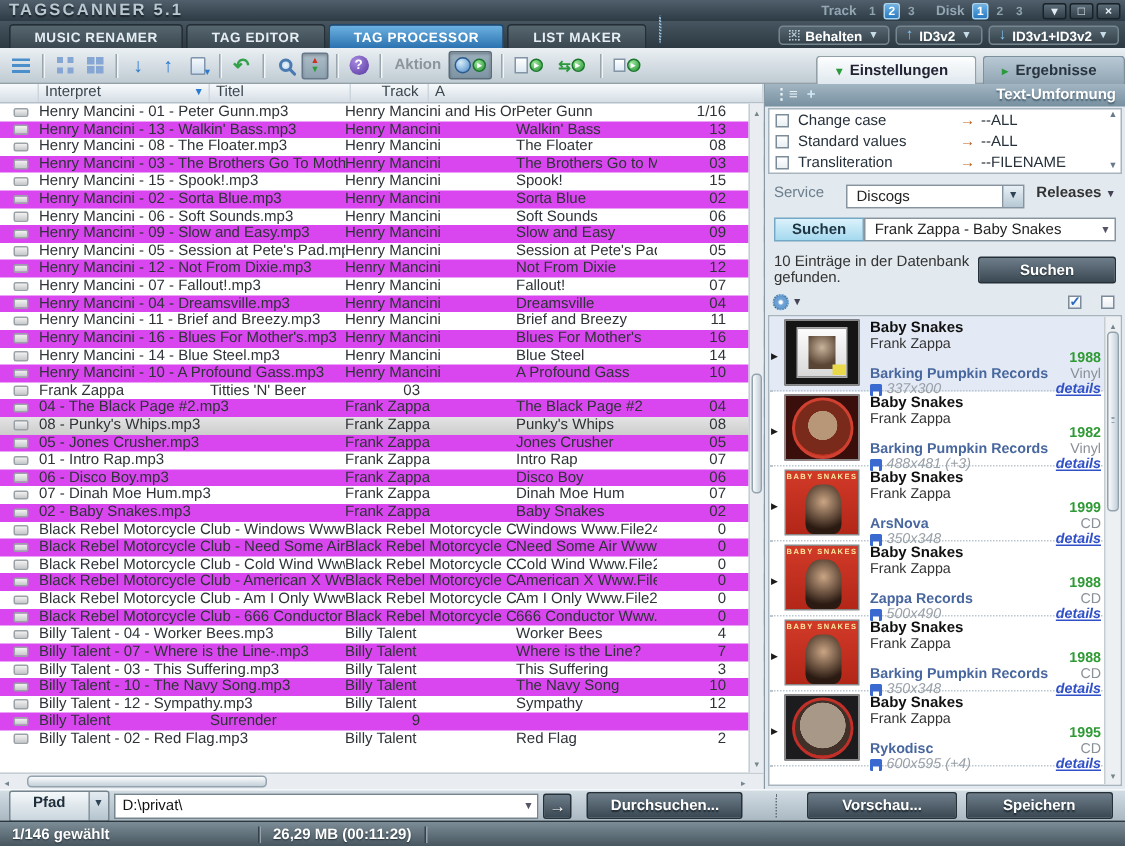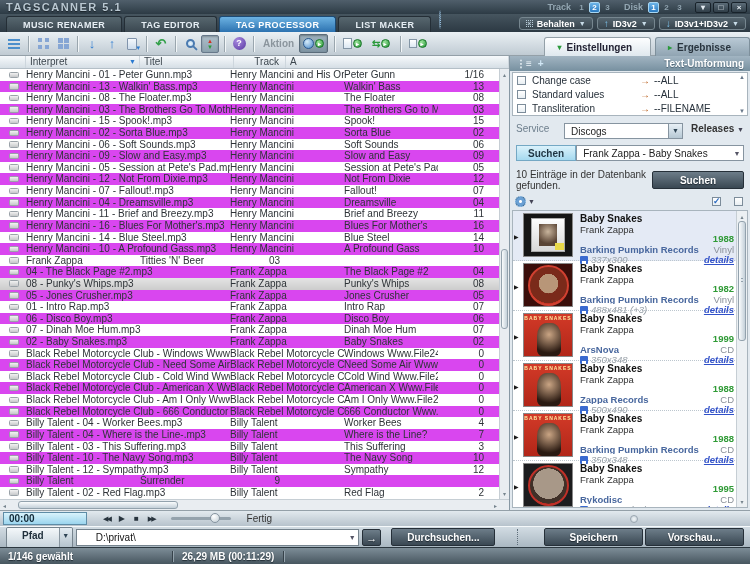--- a/index.html
+++ b/index.html
@@ -171,21 +171,21 @@
   .knob { position:absolute; left:65%; top:-4px; width:10px; height:10px; border-radius:50%; background:radial-gradient(circle at 35% 30%,#ffffff,#c2ced6); border:1px solid #8694a0; }
   .fertig { margin-left:16px; font-size:10px; color:#333; }
   .grip-circle { margin-left:auto; margin-right:112px; width:8px; height:8px; border-radius:50%; border:1px solid #9aa6b0; background:radial-gradient(#f2f6f8,#c2ced6); }
 
   
   .pathbar { height:21px; flex:none; background:linear-gradient(#d2dce3,#aab8c2); border-top:1px solid #f4f8fa; display:flex; align-items:center; padding:0 6px; }
   .pfad-btn { display:flex; height:21px; border:1px solid #76848e; border-radius:2px; overflow:hidden; flex:none; }
   .pfad-main { background:linear-gradient(#f4f8fa,#c9d5dd); font-size:10px; font-weight:bold; color:#1e2e3a; padding:0 15px; line-height:15px; }
   .pfad-caret { width:13px; background:linear-gradient(#e4ecf2,#b4c3cd); border-left:1px solid #8896a0; text-align:center; font-size:7px; line-height:15px; color:#2e4454; }
   .path-input { flex:1; height:17px; background:#fff; border:1px solid #76848e; margin-left:3px; display:flex; align-items:center; font-size:10px; color:#111; }
-  .path-input .pv { flex:1; padding-left:19px; white-space:nowrap; overflow:hidden; }
+  .path-input .pv { flex:1; padding-left:5px; white-space:nowrap; overflow:hidden; }
   .path-input .pc { width:12px; text-align:center; font-size:7px; color:#556; }
   .go-btn { width:19px; height:17px; margin-left:3px; line-height:16px; font-size:11px; }
   .browse-btn { height:18px; line-height:17px; padding:0 15px; margin-left:10px; }
   .dotted-div { height:16px; border-left:1px dotted #5e6e7a; margin:0 20px 0 22px; }
   .preview-btn { height:18px; line-height:17px; padding:0 22px; margin-left:auto; }
   .save-btn { height:18px; line-height:17px; padding:0 24px; margin-left:6px; margin-right:2px; }
 
   
   .statusbar { height:17px; flex:none; background:linear-gradient(#7d8d97,#47565f); border-top:1px solid #2c3840; display:flex; align-items:center; color:#fff; font-size:10px; font-weight:bold; padding:0 8px; text-shadow:0 1px 1px #222e36; }
   .sb-sel { width:155px; }
@@ -604,21 +604,21 @@
             </span>
             <span class="c-file">Billy Talent - 04 - Worker Bees.mp3</span>
             <span class="c-int">Billy Talent</span>
             <span class="c-tit">Worker Bees</span>
             <span class="c-trk">4</span>
           </div>
           <div class="trow odd">
             <span class="c-icon">
               <i></i>
             </span>
-            <span class="c-file">Billy Talent - 04 - Where is the Line-.mp3</span>
+            <span class="c-file">Billy Talent - 07 - Where is the Line-.mp3</span>
             <span class="c-int">Billy Talent</span>
             <span class="c-tit">Where is the Line?</span>
             <span class="c-trk">7</span>
           </div>
           <div class="trow">
             <span class="c-icon">
               <i></i>
             </span>
             <span class="c-file">Billy Talent - 03 - This Suffering.mp3</span>
             <span class="c-int">Billy Talent</span>
@@ -861,49 +861,35 @@
           </div>
           <div class="rscroll">
           <span class="sc-arrow" style="top:2px;">▴</span>
           <div class="rthumb"></div>
           <span class="sc-arrow" style="bottom:2px;">▾</span>
         </div>
       </div>
     </div>
   </div>
 
-  <div class="playerbar">
-    <span class="time">00:00</span>
-    <span class="transport">
-      <span class="tp dbl">◀◀</span>
-      <span class="tp">▶</span>
-      <span class="tp">■</span>
-      <span class="tp dbl">▶▶</span>
-    </span>
-    <span class="slider">
-        <span class="knob"></span>
-      </span>
-    <span class="fertig">Fertig</span>
-    <span class="grip-circle"></span>
-  </div>
 
   <div class="pathbar">
     <span class="pfad-btn">
       <span class="pfad-main">Pfad</span>
       <span class="pfad-caret">▼</span>
     </span>
     <span class="path-input">
       <span class="pv">D:\privat\</span>
       <span class="pc">▼</span>
     </span>
     <span class="btn-dark go-btn">→</span>
     <span class="btn-dark browse-btn">Durchsuchen...</span>
     <span class="dotted-div"></span>
+    <span class="btn-dark preview-btn">Vorschau...</span>
     <span class="btn-dark save-btn">Speichern</span>
-    <span class="btn-dark preview-btn">Vorschau...</span>
   </div>
 
   <div class="statusbar">
     <span class="sb-sel">1/146 gewählt</span>
     <span class="sb-div"></span>
     <span>26,29 MB (00:11:29)</span>
     <span class="sb-div"></span>
   </div>
 
 </div>

